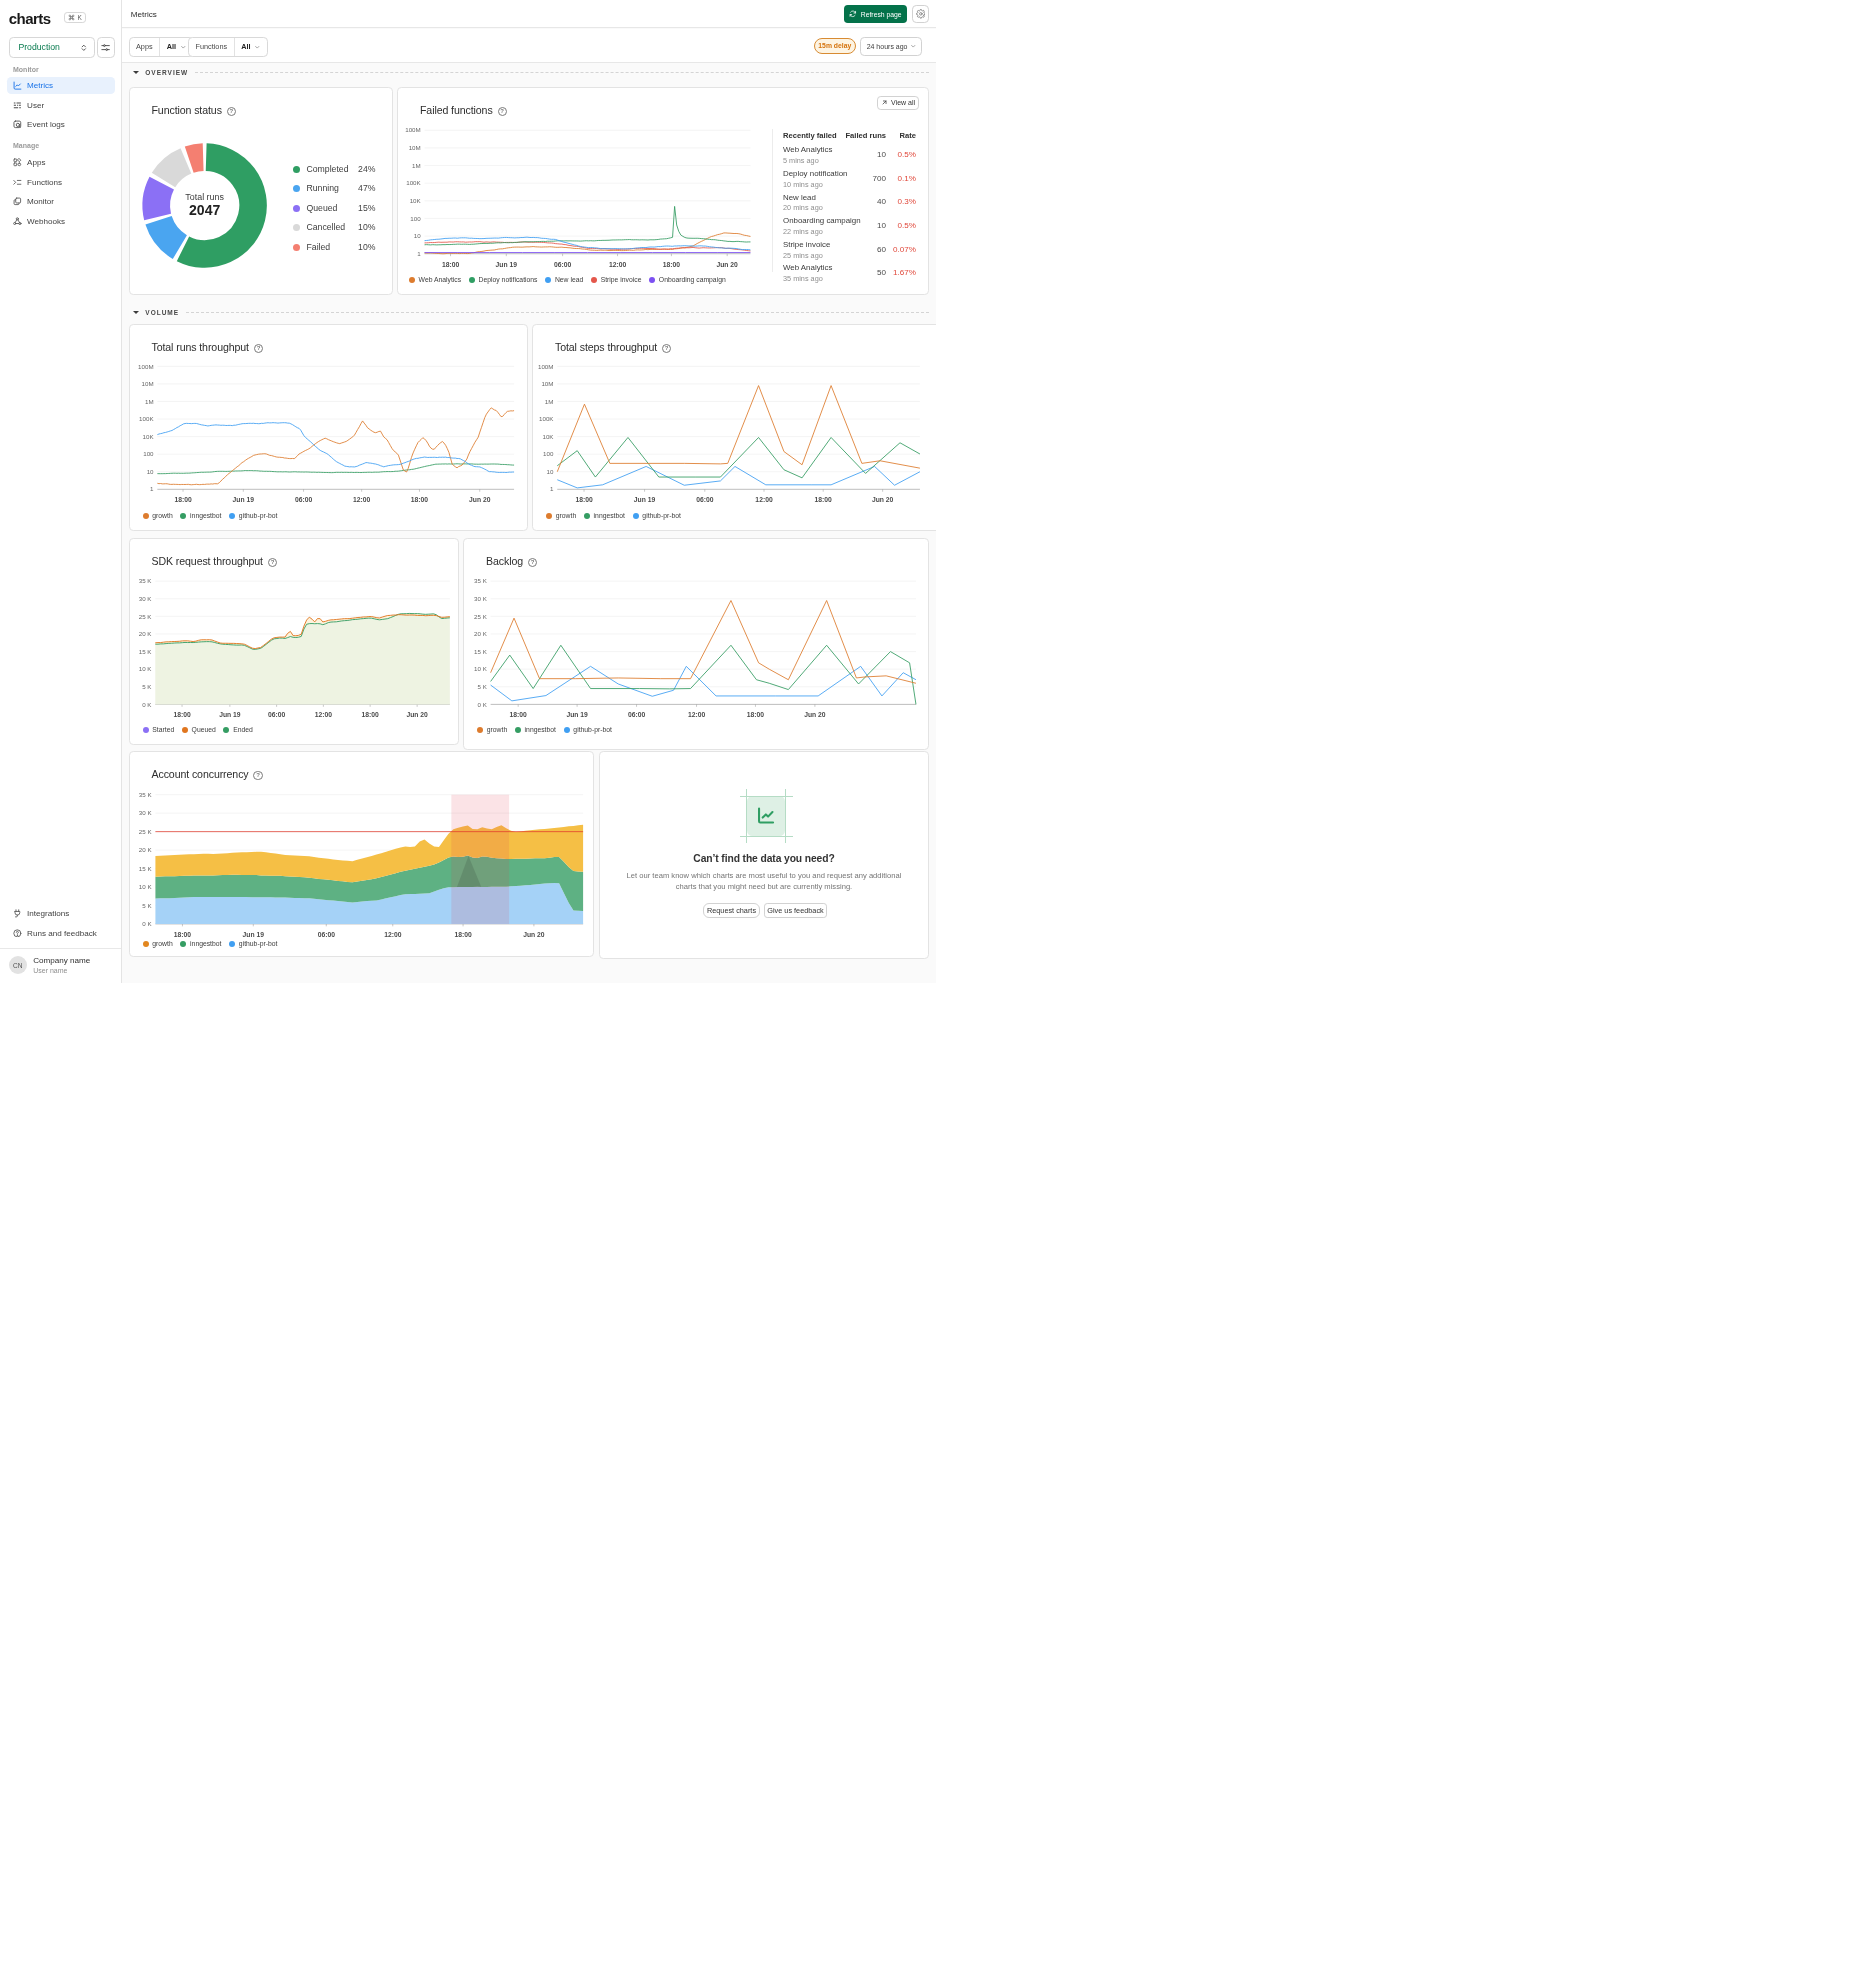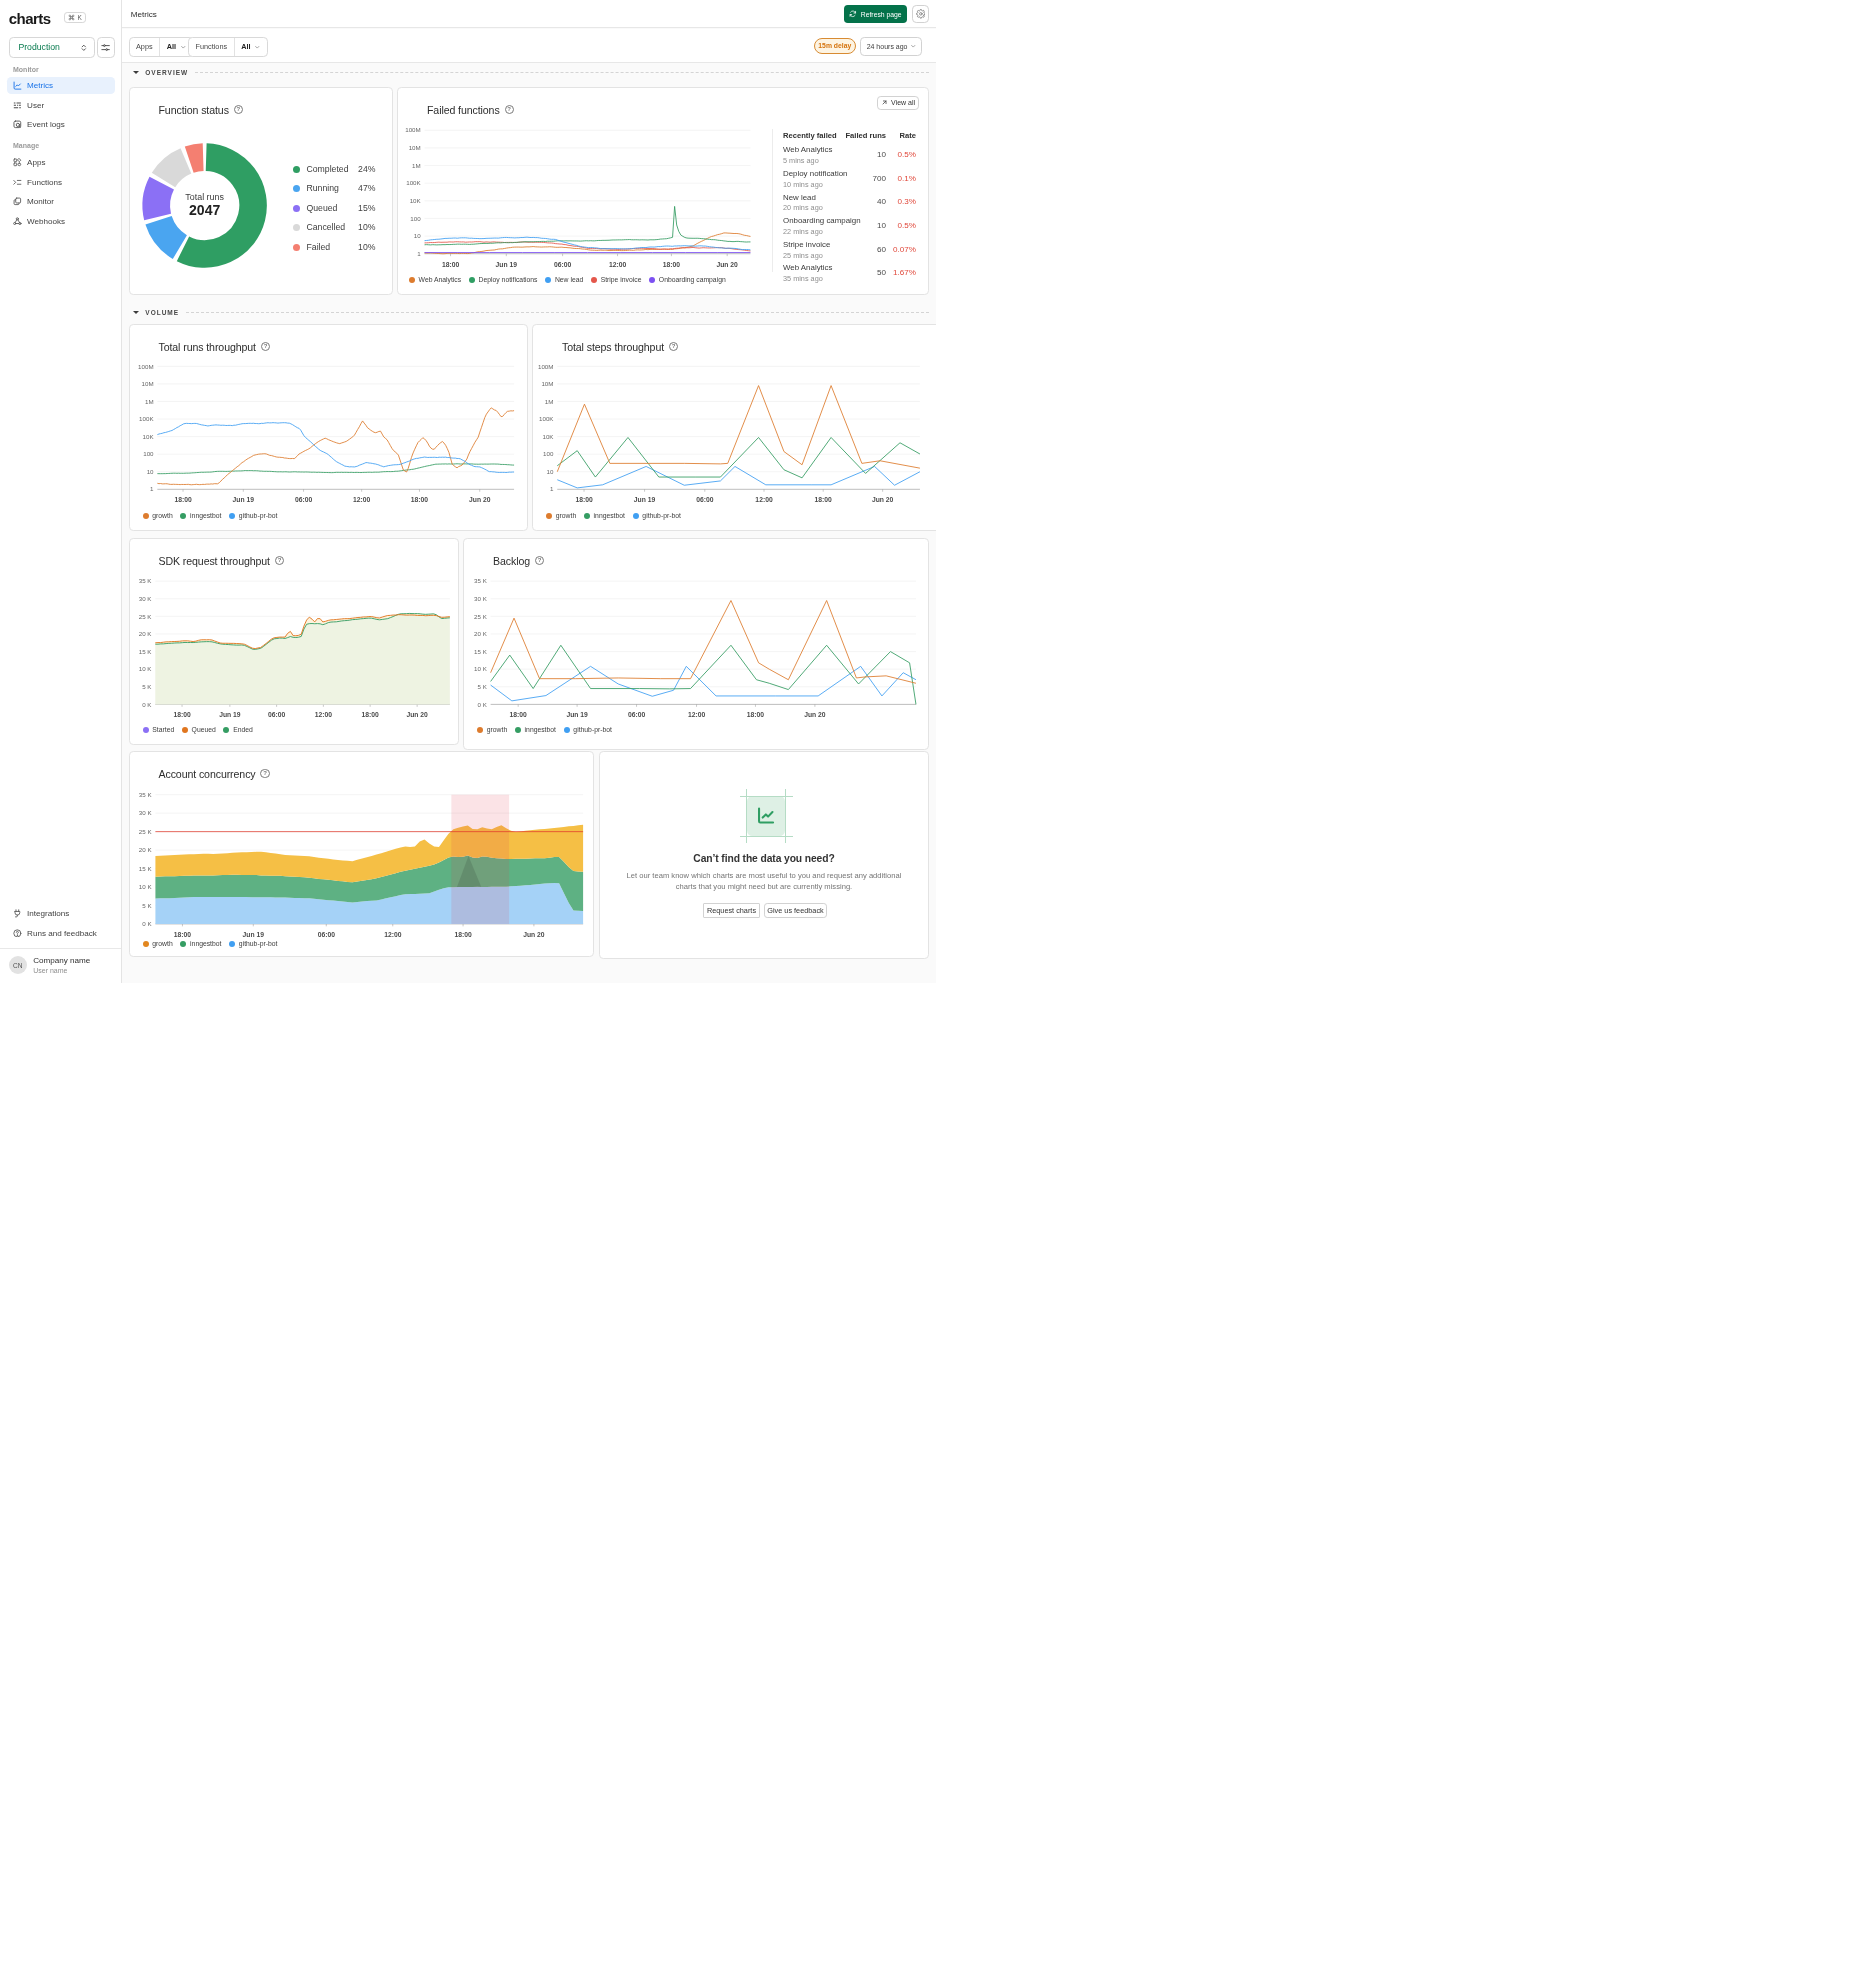--- a/index.html
+++ b/index.html
@@ -2,21 +2,21 @@
 <html style="font-size:8.7px"><head><meta charset="utf-8"><style>
 *{margin:0;padding:0;box-sizing:border-box}
 html,body{width:936px;height:983px;overflow:hidden}
 body{font-family:"Liberation Sans",sans-serif;background:#fff;color:#262626;-webkit-font-smoothing:antialiased}
 #page{position:relative;width:936px;height:983px;display:flex}
 aside{position:relative;width:122px;height:983px;background:#fff;border-right:0.5px solid #e4e4e4;flex:0 0 122px}
 main{position:relative;flex:1;height:983px;background:#fafafa}
 .topbar{position:absolute;left:0;top:0;right:0;height:28px;background:#fff;border-bottom:0.5px solid #e7e7e7}
 .filterbar{position:absolute;left:0;top:29px;right:0;height:34px;background:#fff;border-bottom:0.5px solid #e7e7e7}
 .card{position:absolute;background:#fff;border:0.5px solid #e3e3e3;border-radius:4.3px}
-.ctitle{position:absolute;top:15.7px;left:29px;font-size:10.6px;font-weight:500;color:#2d2d2d;letter-spacing:-0.1px;display:flex;align-items:flex-start;gap:4.9px}
+.ctitle{position:absolute;top:15.7px;left:22px;font-size:10.6px;font-weight:500;color:#2d2d2d;letter-spacing:-0.1px;display:flex;align-items:flex-end;gap:4.9px}
 .qi{display:inline-flex;width:9.2px;height:9.2px;border:0.8px solid #7a7a7a;border-radius:50%;color:#7a7a7a;font-size:6px;font-weight:700;align-items:center;justify-content:center;margin-top:1.1px}
 .sechdr{position:absolute;display:flex;align-items:center;font-size:6.5px;font-weight:700;letter-spacing:1px;color:#474747}
 .sechdr .tri{width:0;height:0;border-left:3px solid transparent;border-right:3px solid transparent;border-top:3.8px solid #3c3c3c;margin-right:6.5px}
 .sechdr .dash{flex:1;border-top:0.5px dashed #d4d4d4;margin-left:6.5px}
 .leg{position:absolute;display:flex;gap:7.6px;font-size:6.8px;color:#3d3d3d;align-items:center}
 .leg span{display:flex;align-items:center;gap:3.8px}
 .leg i{width:6px;height:6px;border-radius:50%;display:inline-block}
 .navlbl{margin:0 0 0 13px;font-size:7px;font-weight:700;color:#9b9b9b}
 .nav{list-style:none;margin:0 6.5px}
 .nav li{display:flex;align-items:center;gap:5.4px;height:17.3px;margin-bottom:2.2px;border-radius:4.3px;padding-left:6.5px;font-size:8.1px;color:#3f3f3f}
@@ -443,17 +443,17 @@
             <path d="M2.5 2v10.5a1 1 0 0 0 1 1H14"></path>
             <path d="M5.5 9.5l2.6-2.6 1.8 1.8L13.5 5"></path>
           </svg>
         </div>
 <div style="position:absolute;left:140px;top:44px;width:53px;height:0;border-top:0.5px solid #b5dcc5"></div>
 <div style="position:absolute;left:140px;top:84px;width:53px;height:0;border-top:0.5px solid #b5dcc5"></div>
 <div style="position:absolute;left:146px;top:37px;width:0;height:54px;border-left:0.5px solid #b5dcc5"></div>
 <div style="position:absolute;left:185px;top:37px;width:0;height:54px;border-left:0.5px solid #b5dcc5"></div>
 <div style="position:absolute;left:0;right:0;top:101px;text-align:center;font-size:10.3px;font-weight:700;color:#333;letter-spacing:-0.1px">Can’t find the data you need?</div>
 <div style="position:absolute;left:21.7px;right:21.7px;top:119px;text-align:center;font-size:7.6px;color:#757575;line-height:10.8px">Let our team know which charts are most useful to you and request any additional<br>charts that you might need but are currently missing.</div>
-<div class="btn" style="position:absolute;left:103px;top:151px;width:57px;height:15px;font-size:7.3px;font-weight:500;border-radius:1px">Request charts</div>
+<div class="btn" style="position:absolute;left:103px;top:151px;width:57px;height:15px;font-size:7.3px;font-weight:500;border-radius:6px">Request charts</div>
 <div class="btn" style="position:absolute;left:164px;top:151px;width:63px;height:15px;font-size:7.3px;font-weight:500;border-radius:3.2px">Give us feedback</div>
 </div>
     </main>
   </div>
 
 </body></html>

